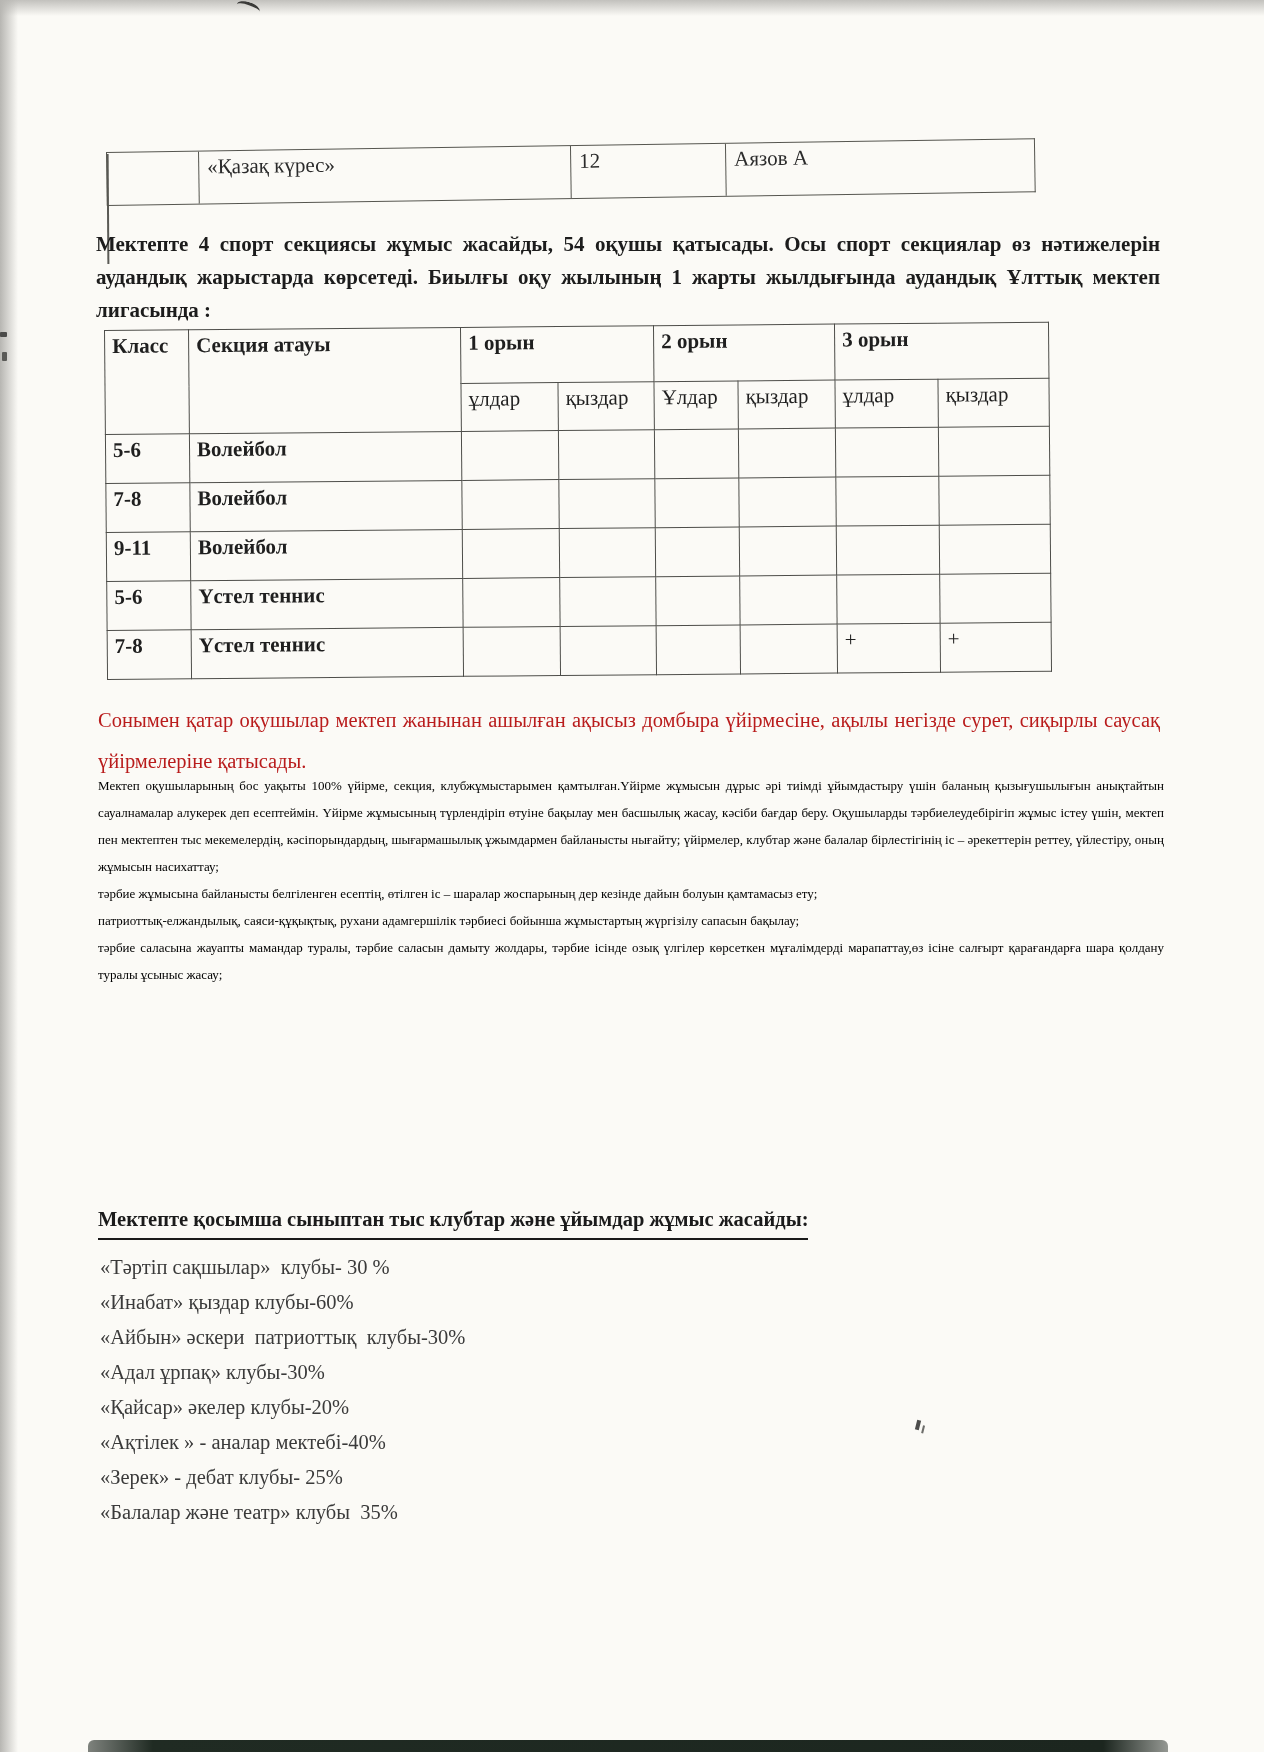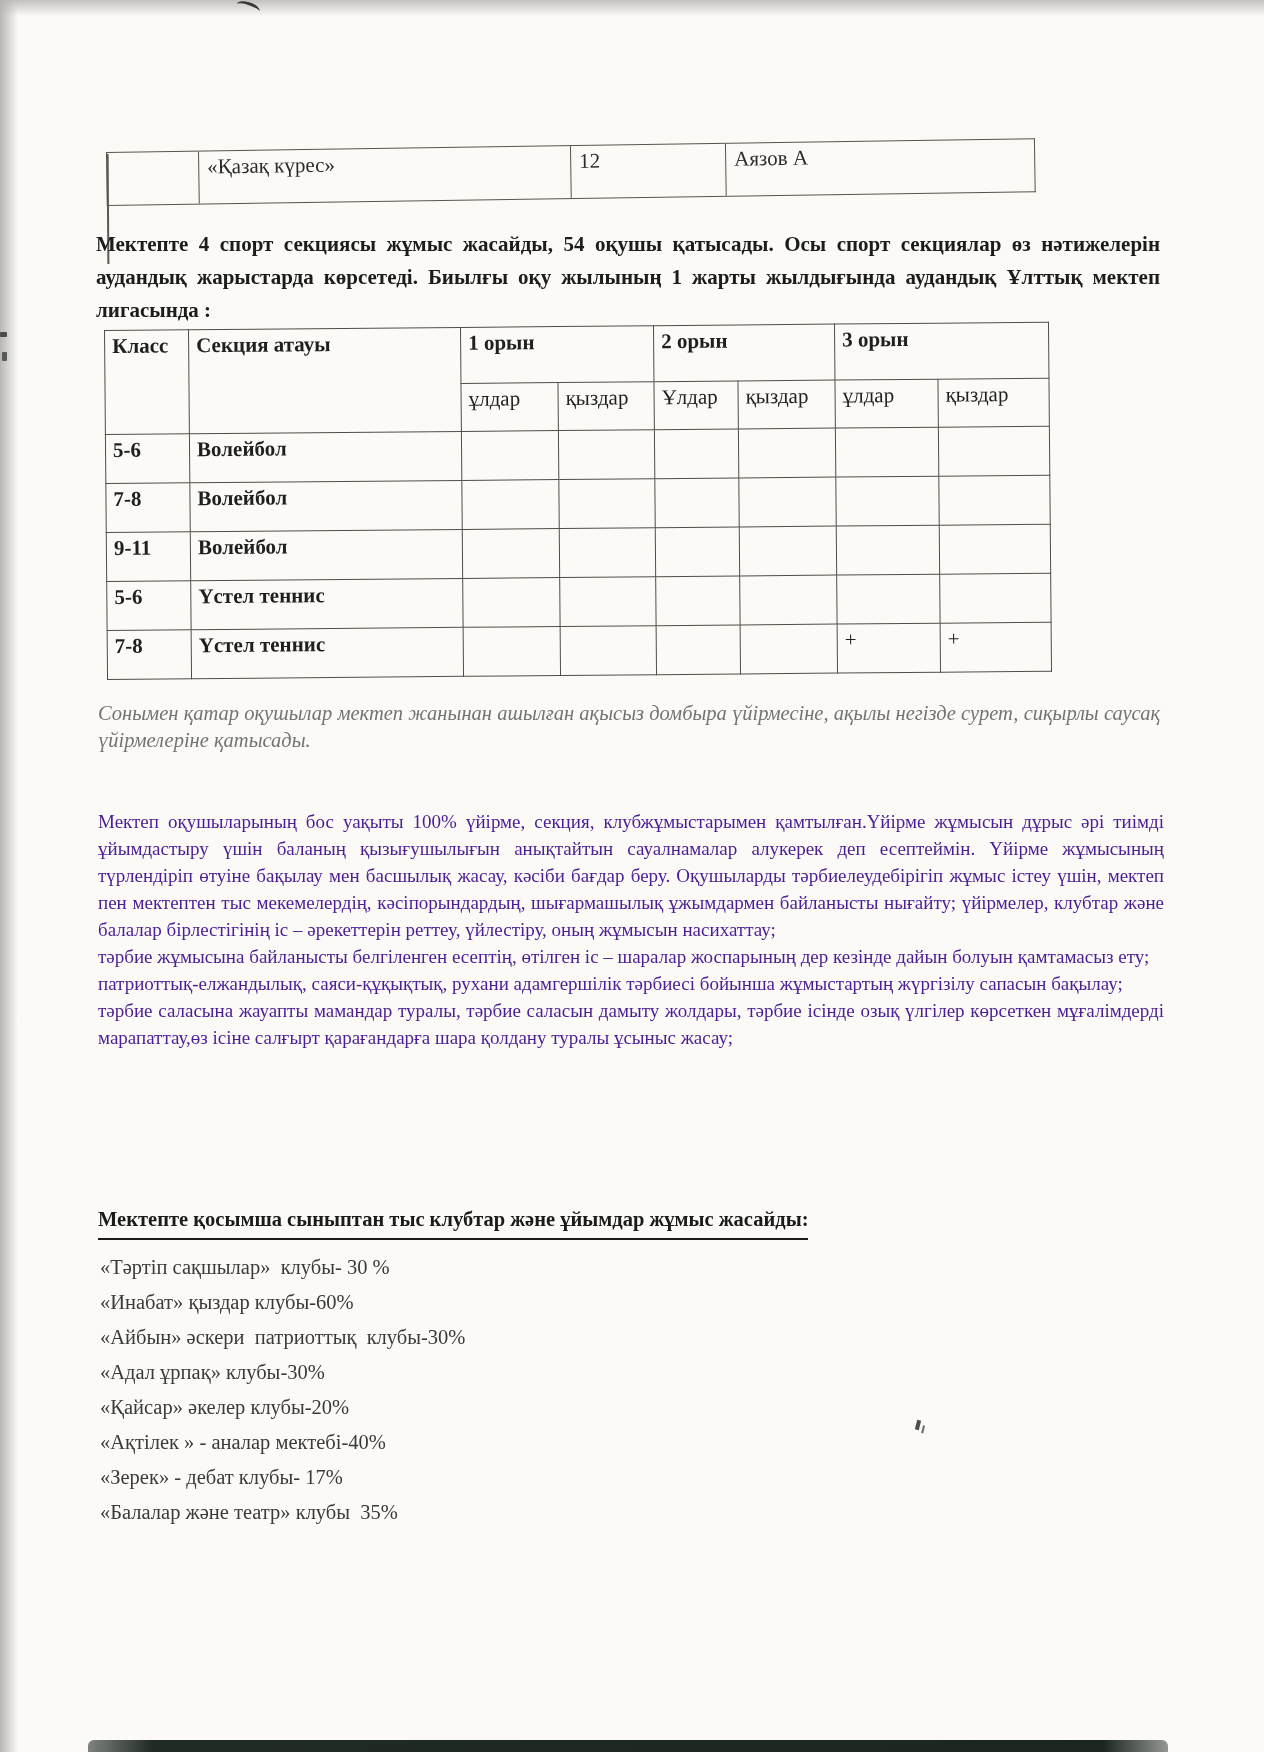--- a/index.html
+++ b/index.html
@@ -49,23 +49,23 @@
   table.league th.main{font-weight:bold;}
   table.league th.sub{font-weight:normal;font-size:21px;}
   tr.hrow1{height:56px;}
   tr.hrow2{height:48px;}
   tr.brow{height:49px;}
   td.cls,td.sec{font-weight:bold;font-size:21px;}
   td.res{font-weight:normal;font-size:20px;}
 
   
   .para-sonymen{position:absolute;left:98px;top:700px;width:1062px;
-    font-size:20.5px;line-height:27px;text-align:justify;color:#737373;font-style:italic;}
+    font-size:20.5px;line-height:41px;text-align:justify;color:#b91c1c;}
   .body-text{position:absolute;left:98px;top:772px;width:1066px;
-    font-size:19px;line-height:27px;text-align:justify;color:#4c1d95;margin-top:36px;}
+    font-size:13px;line-height:27px;text-align:justify;color:#000000;}
   .body-text p{margin:0;}
   .clubs-heading{position:absolute;left:98px;top:1208px;width:1066px;
     font-size:20.5px;font-weight:bold;color:#1b1b1b;}
   .clubs-heading span{border-bottom:2.5px solid #1b1b1b;padding-bottom:8px;}
   .clubs-list{position:absolute;left:100px;top:1250px;width:1000px;
     font-size:20.5px;line-height:35px;color:#3a3a3a;}
   .clubs-list div{white-space:pre-wrap;}
 </style>
 </head>
 <body>
@@ -183,17 +183,17 @@
 <div class="clubs-heading">
   <span>Мектепте қосымша сыныптан тыс клубтар және ұйымдар  жұмыс жасайды:</span>
 </div>
 <div class="clubs-list">
   <div>«Тәртіп сақшылар»  клубы- 30 %</div>
   <div>«Инабат» қыздар клубы-60%</div>
   <div>«Айбын» әскери  патриоттық  клубы-30%</div>
   <div>«Адал ұрпақ» клубы-30%</div>
   <div>«Қайсар» әкелер клубы-20%</div>
   <div>«Ақтілек » - аналар мектебі-40%</div>
-  <div>«Зерек» - дебат клубы- 17%</div>
+  <div>«Зерек» - дебат клубы- 25%</div>
   <div>«Балалар және театр» клубы  35%</div>
 </div>
 
 <div class="bottom-band"></div>
 
 </body></html>

